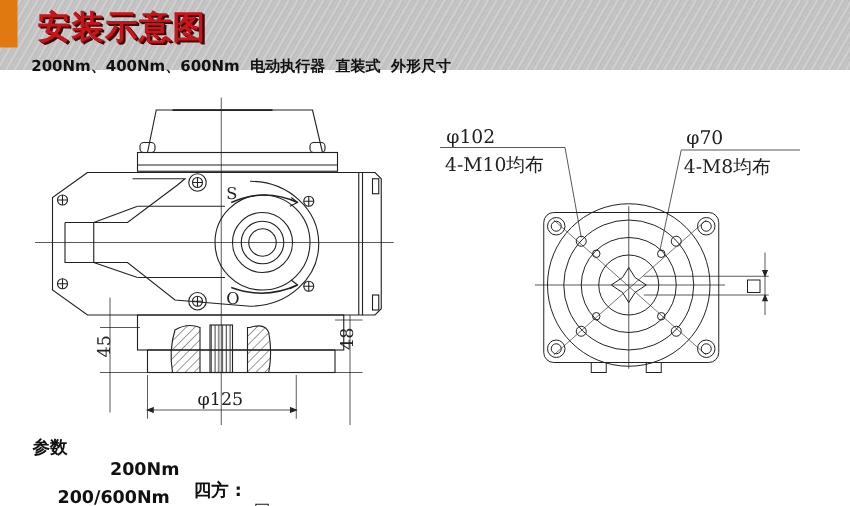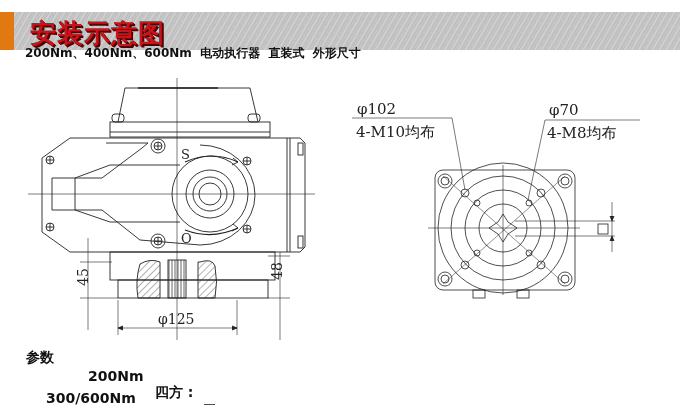--- a/index.html
+++ b/index.html
@@ -1,19 +1,19 @@
 <!DOCTYPE html>
 <html><head>
 <meta charset="utf-8">
 <style>
   * { margin: 0; padding: 0; box-sizing: border-box; }
   html, body { width: 680px; height: 405px; background: #ffffff; overflow: hidden; }
   body { position: relative; font-family: "DejaVu Sans", sans-serif; }
   .header {
-    position: absolute; left: 0; top: 12px; width: 680px; height: 38px;
+    position: absolute; left: 0; top: 0; width: 680px; height: 56px;
     background: repeating-linear-gradient(120deg, #b9b9b9 0px, #d2d2d2 2px, #bdbdbd 4px, #cacaca 6px);
   }
   .header-accent { position: absolute; left: 0; top: 0; width: 14px; height: 38px; background: #e07a10; }
   .header-title {
     position: absolute; left: 30px; top: 4px; font-size: 26px; font-weight: bold;
     color: #c8141b; letter-spacing: 1px;
     text-shadow: 1px 1px 0 #4a0a0a, 2px 2px 0 #3a0808;
     font-family: "DejaVu Sans", sans-serif;
   }
   .subtitle {
@@ -184,21 +184,21 @@
     
     
     
     
     
     
     
   </div>
 
   <div class="prow" style="top:26px; left:0;">
-    <span class="cell" style="left:46px;">300/600Nm</span>
+    <span class="cell" style="left:46px;">200/600Nm</span>
     
     
     
     
     
     
     
     
     
   </div>

